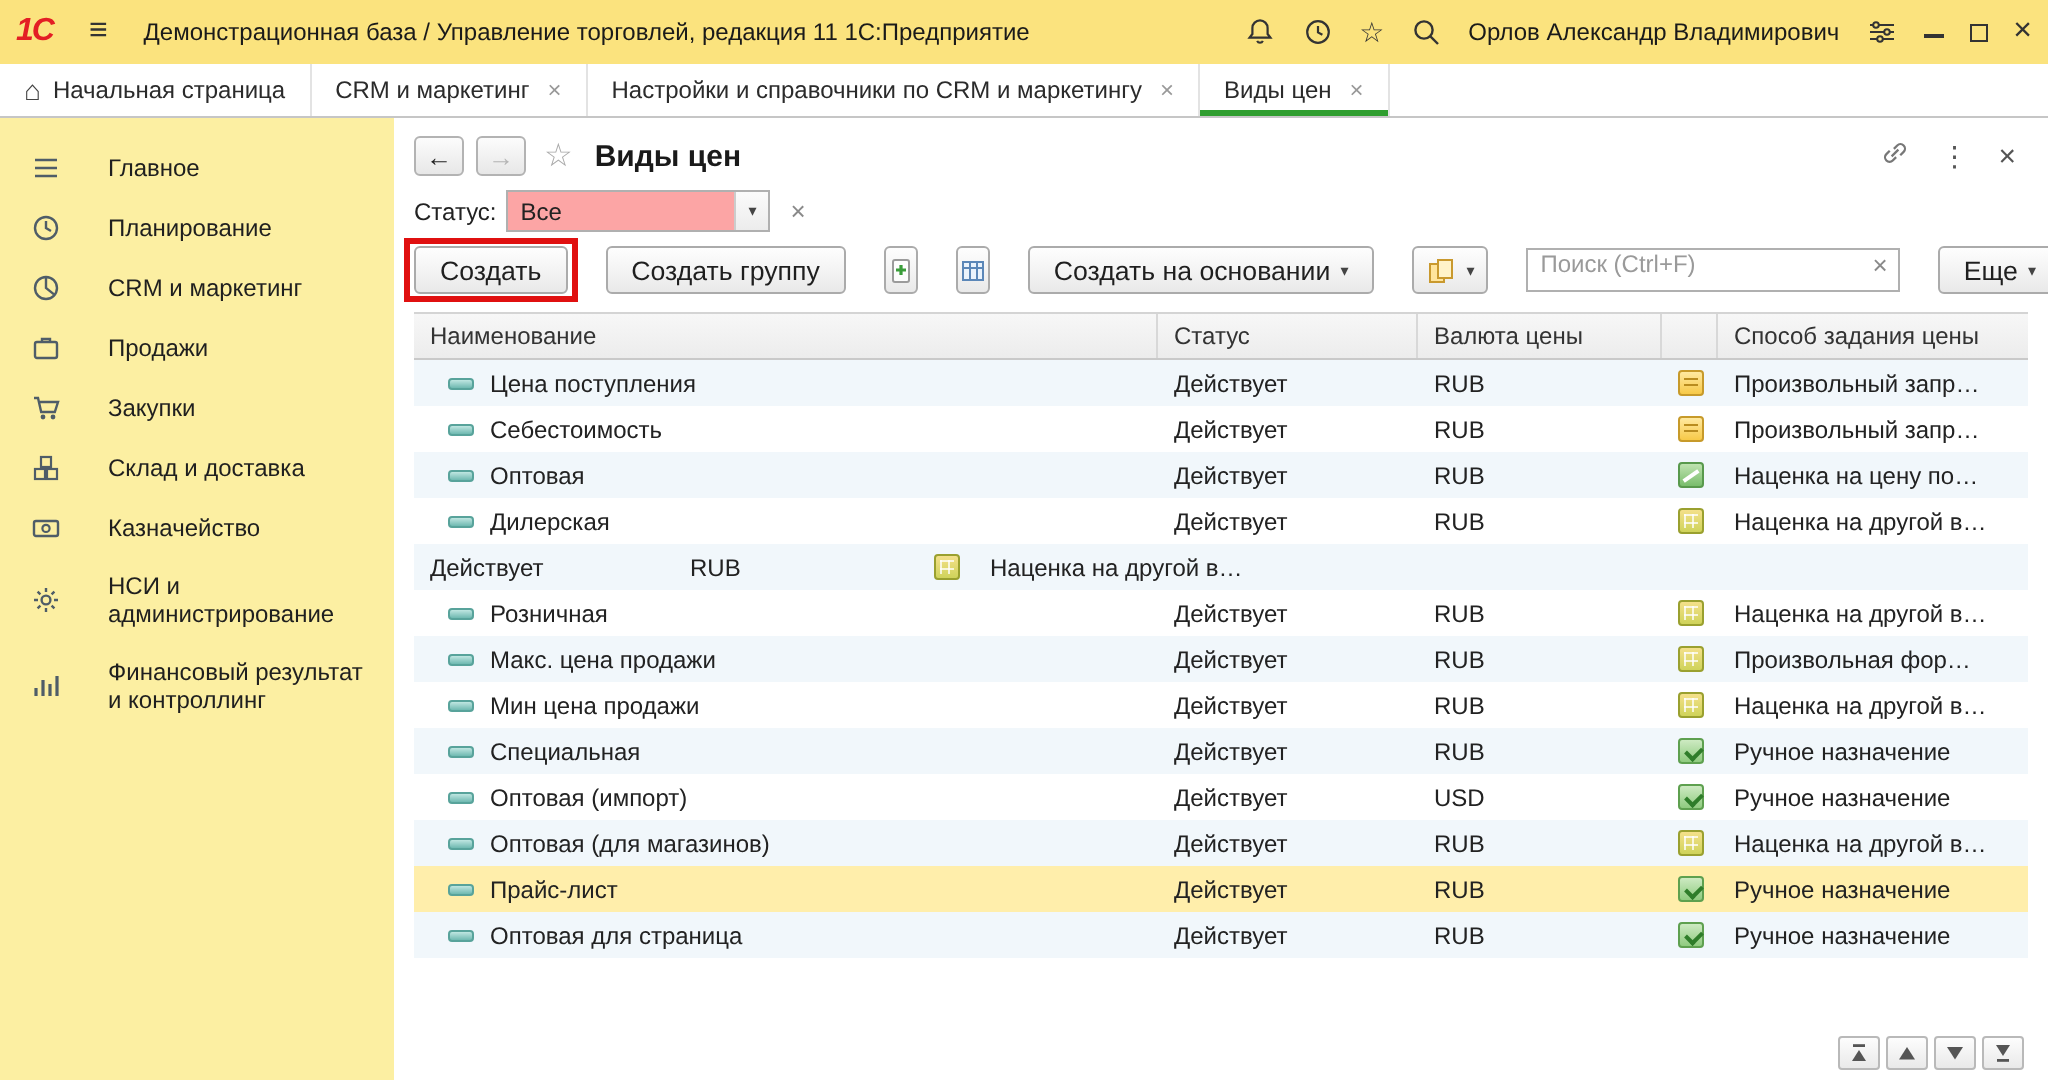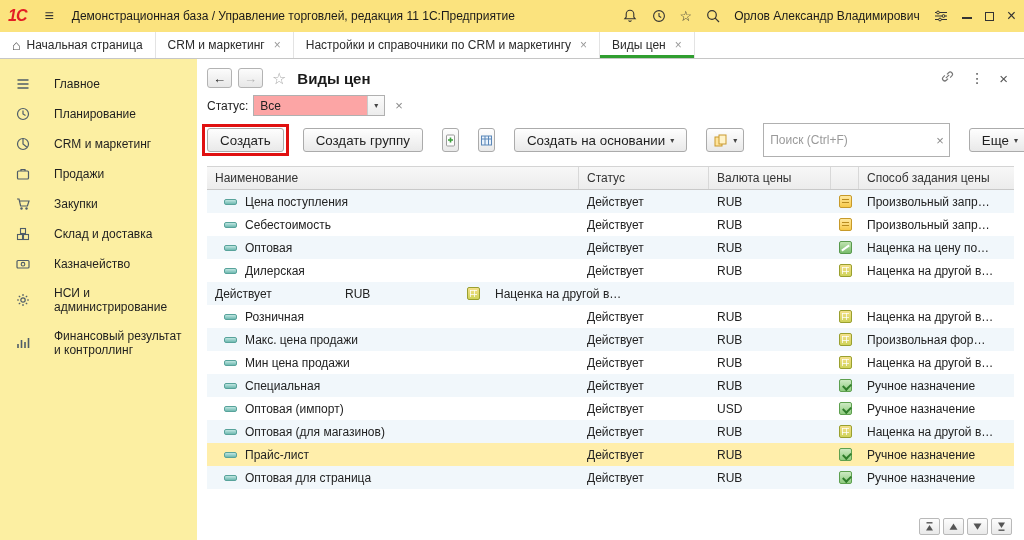--- a/index.html
+++ b/index.html
@@ -52,21 +52,21 @@
   .clear-x{color:#8a8a8a;font-size:13px;padding:0 5px}
 
   
   .toolbar{display:flex;align-items:center;gap:19px;padding:0 10px 7px}
   .btn{height:24px;border:1px solid #ababab;border-radius:3px;background:linear-gradient(#fefefe,#e9e9e9);display:inline-flex;align-items:center;gap:5px;padding:0 12px;color:#1f1f1f;white-space:nowrap}
   .btn.icon-only{width:27px;padding:0;justify-content:center}
   .btn.icon-dd{padding:0 6px}
   .caret{font-size:8px;color:#444}
   .rel{position:relative;display:inline-flex}
   .annot{position:absolute;left:-5px;top:-4px;right:-5px;bottom:-4px;border:3px solid #e01010;z-index:5;pointer-events:none}
-  .searchbox{margin-left:auto;width:230px;height:34px;border:1px solid #b0b0b0;display:flex;align-items:center;background:#fff}
+  .searchbox{margin-left:auto;width:230px;height:22px;border:1px solid #b0b0b0;display:flex;align-items:flex-start;background:#fff}
   .searchbox input{border:0;outline:0;flex:1;min-width:0;padding:0 6px;font:inherit;color:#222;background:transparent}
   .searchbox input::placeholder{color:#9a9a9a}
   .search-x{color:#8a8a8a;padding:0 5px;font-size:13px}
   .qbtn{width:25px;padding:0;justify-content:center}
 
   
   .table{margin:2px 10px 0;display:flex;flex-direction:column}
   .thead{display:flex;background:linear-gradient(#f7f7f7,#ececec);border-top:1px solid #d4d4d4;border-bottom:1px solid #c9c9c9;color:#333}
   .th{padding:4px 8px;border-right:1px solid #d8d8d8;white-space:nowrap;overflow:hidden}
   .th:last-child{border-right:none}

